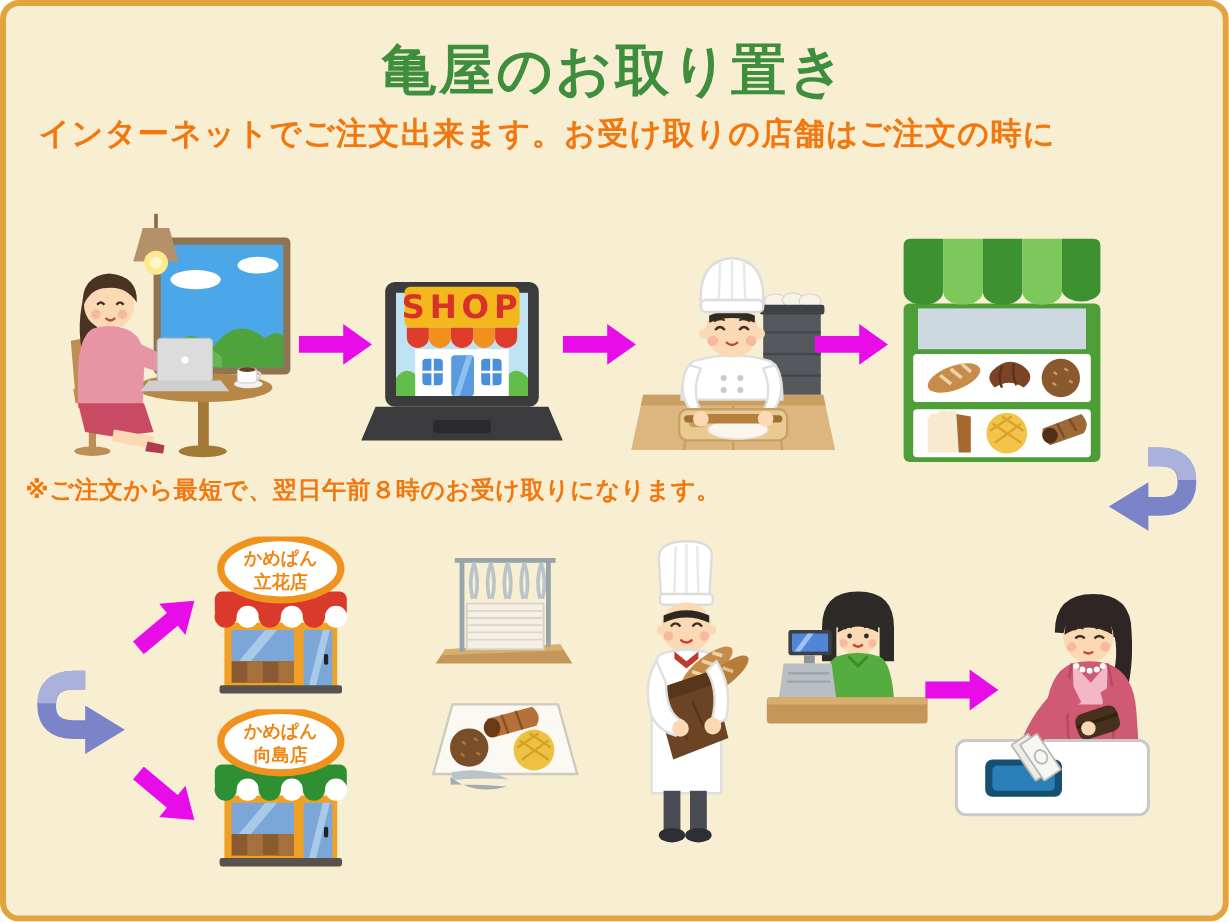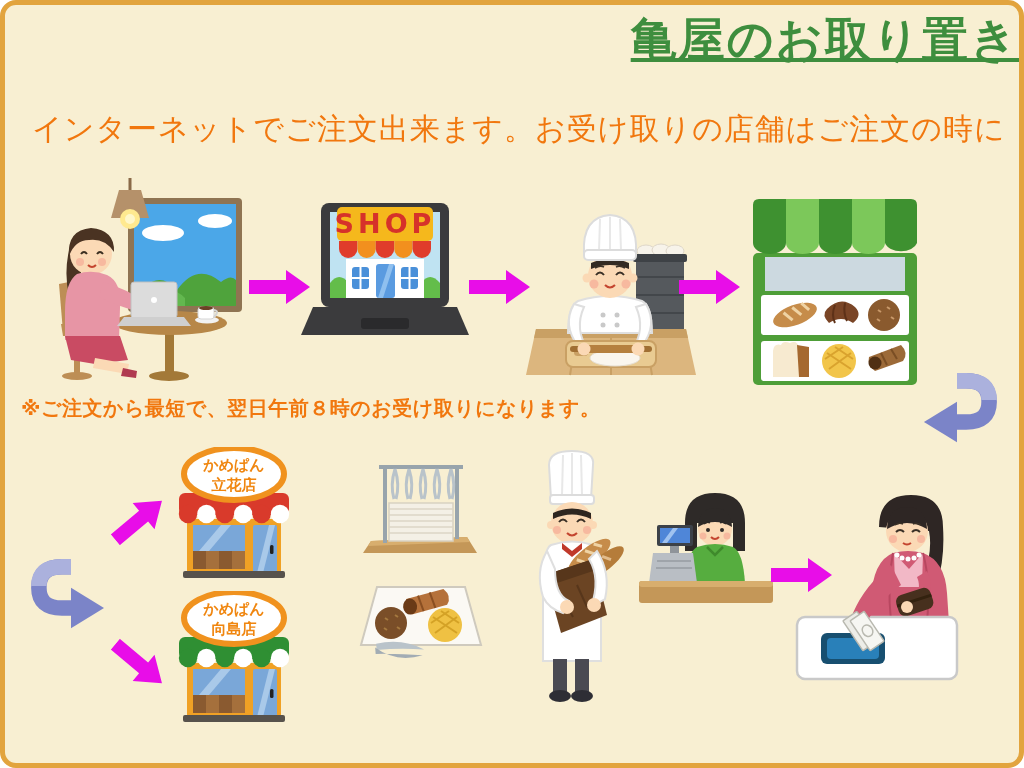--- a/index.html
+++ b/index.html
@@ -5,28 +5,28 @@
   * { margin:0; padding:0; box-sizing:border-box; }
   html,body { width:1024px; height:768px; background:#ffffff; }
   body { font-family:"DejaVu Sans","Liberation Sans",sans-serif; position:relative; }
   .poster {
     position:absolute; inset:0; width:1024px; height:768px;
     background:var(--background,#F8EFD2);
     border:5px solid var(--border-orange,#E2A43E);
     border-radius:16px; overflow:hidden;
   }
   .title {
-    position:absolute; top:4px; left:0; width:100%;
-    text-align:right; font-size:46px; font-weight:bold;
-    color:var(--title-green,#3E8E3E); letter-spacing:2px;text-decoration:underline;
+    position:absolute; top:23px; left:0; width:100%;
+    text-align:center; font-size:46px; font-weight:bold;
+    color:var(--title-green,#3E8E3E); letter-spacing:2px;
   }
   .intro {
     position:absolute; left:27px; top:90px;
-    font-size:30px; font-weight:normal; line-height:34px;
-    color:var(--text-orange,#F1770E); letter-spacing:1px; white-space:nowrap;margin-top:17px;
+    font-size:26px; font-weight:bold; line-height:34px;
+    color:var(--text-orange,#F1770E); letter-spacing:1px; white-space:nowrap;
   }
   .note {
     position:absolute; font-size:20px; font-weight:bold;
     color:var(--text-orange,#F1770E); white-space:nowrap; letter-spacing:0.5px;
   }
   .ill, .arr { position:absolute; }
   svg text { font-family:"DejaVu Sans","Liberation Sans",sans-serif; }
 </style>
 </head>
 <body>
@@ -92,21 +92,21 @@
       <rect x="163" y="129" width="16" height="12" rx="3" fill="#FFFFFF" stroke="#D5D5D5"></rect>
       <ellipse cx="171" cy="130" rx="7" ry="2" fill="#6B4226"></ellipse>
       <path d="M179 132 q6 1 0 7" stroke="#D5D5D5" stroke-width="2" fill="none"></path>
     </svg>
   </div>
 
   <svg class="arr" style="left:244px; top:263px" width="62" height="38">
       <use href="#sym-arrow"></use>
     </svg>
 
-  <div class="ill" style="left:292px; top:180px">
+  <div class="ill" style="left:292px; top:212px">
     <svg viewBox="0 0 176 176" width="176" height="176">
       <rect x="24" y="18" width="128" height="104" rx="8" fill="#3B3B3D"></rect>
       <rect x="33" y="27" width="110" height="86" fill="#BFE3F2"></rect>
       <path d="M33 98 Q42 86 52 98 L52 113 L33 113 Z" fill="#63BD4A"></path>
       <path d="M124 98 Q133 86 143 98 L143 113 L124 113 Z" fill="#63BD4A"></path>
       <rect x="49" y="74" width="78" height="39" fill="#FFFFFF"></rect>
       <rect x="55" y="82" width="17" height="22" rx="3" fill="#4A90D9"></rect>
       <line x1="63.5" y1="82" x2="63.5" y2="104" stroke="#FFFFFF" stroke-width="2"></line>
       <line x1="55" y1="93" x2="72" y2="93" stroke="#FFFFFF" stroke-width="2"></line>
       <rect x="104" y="82" width="17" height="22" rx="3" fill="#4A90D9"></rect>

